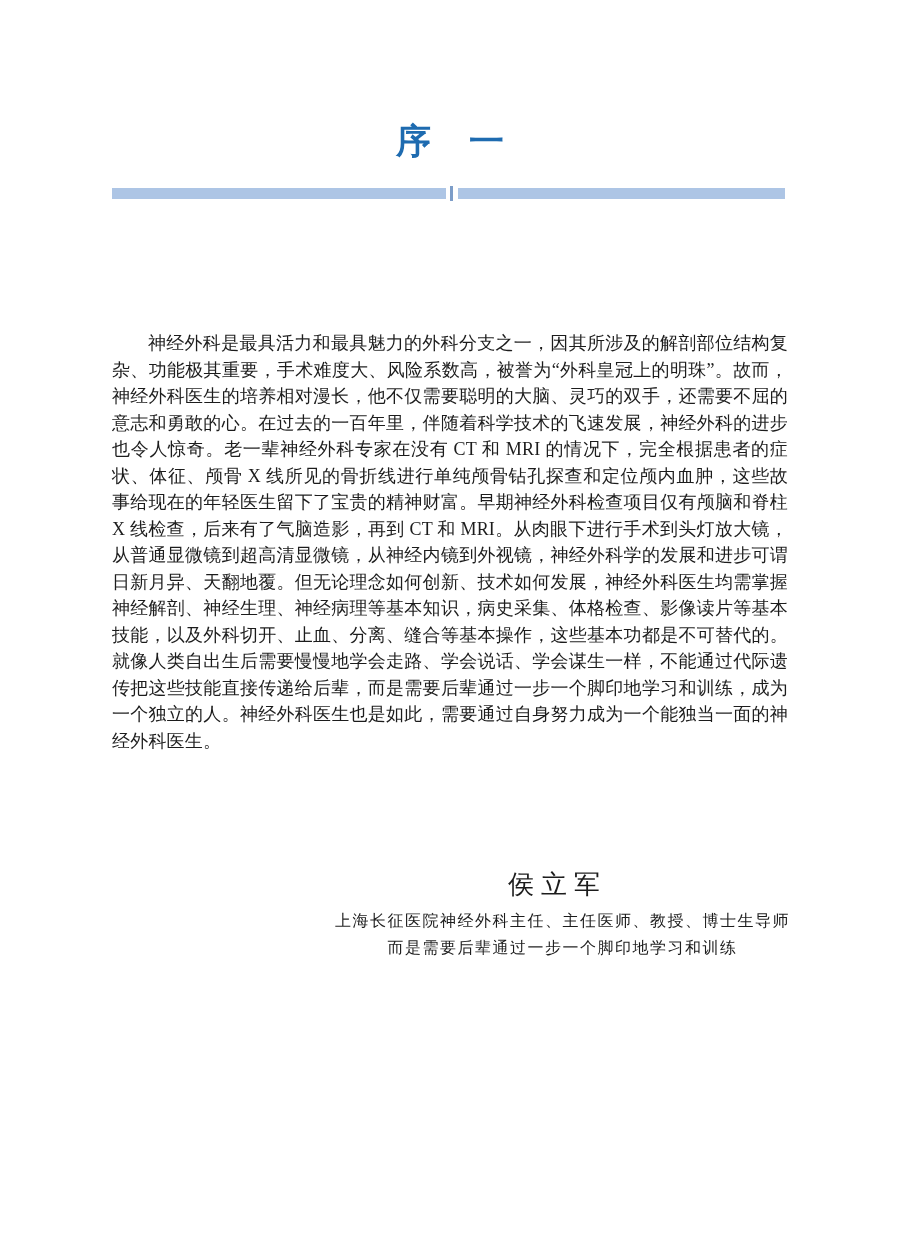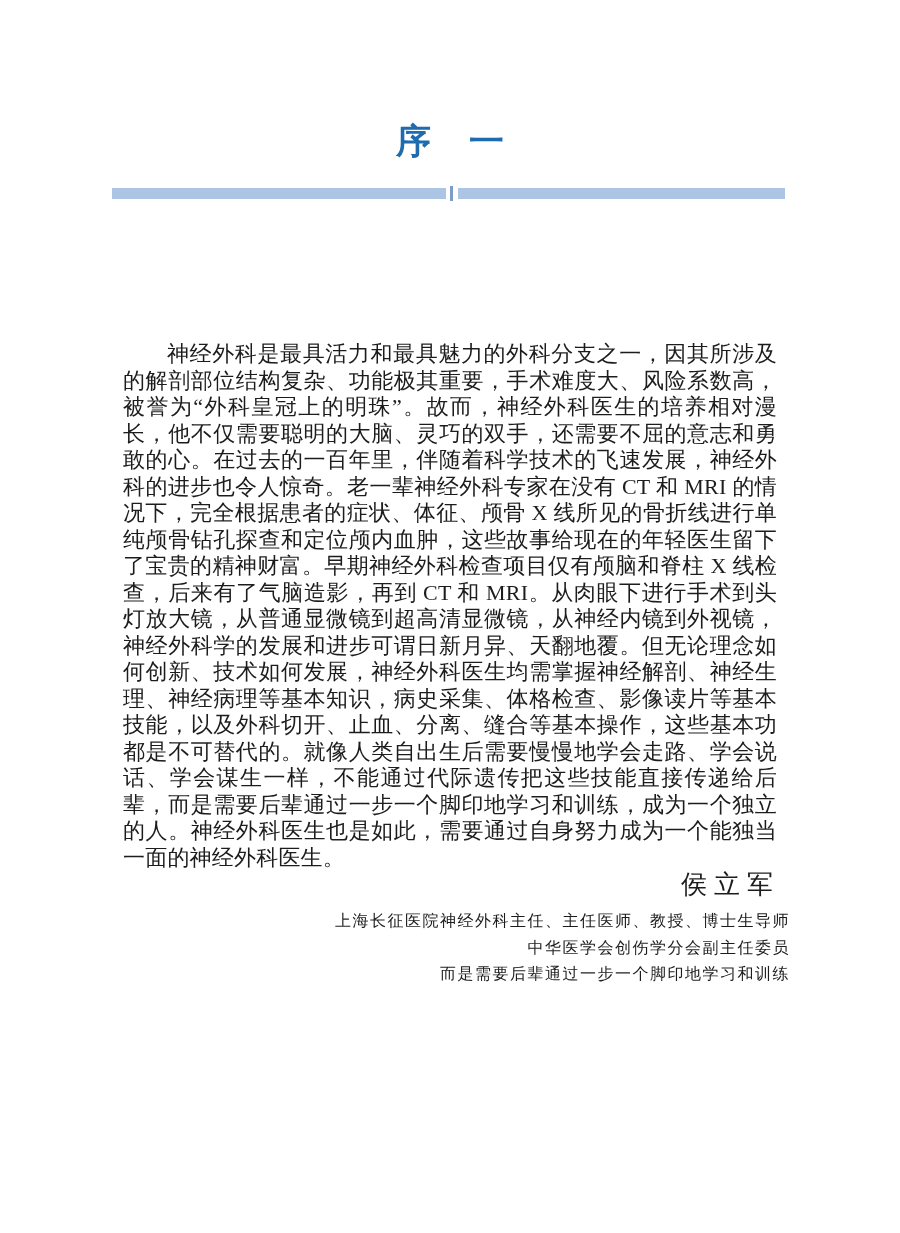--- a/index.html
+++ b/index.html
@@ -57,33 +57,33 @@
     background: var(--divider-tick-blue);
     margin: 0 5px 0 4px;
   }
   .body-text {
     position: absolute;
     top: 330px;
     left: 112px;
     width: 676px;
   }
   .body-text p {
-    margin: 11px;
-    font-size: 22px;
+    margin: 0;
+    font-size: 18px;
     line-height: 26.5px;
     text-align: justify;
     text-justify: inter-ideograph;
     text-indent: 2em;
     letter-spacing: 0.2px;
   }
   .sign-block {
     position: absolute;
     top: 868px;
     right: 110px;
-    text-align: right;
+    text-align: center;
   }
   .sig-name {
     font-size: 26px;
     line-height: 34px;
     letter-spacing: 7px;
     padding-right: 10px;
     margin-bottom: 6px;
   }
   .cred {
     font-size: 16px;
@@ -107,17 +107,16 @@
     <div class="seg right"></div>
   </div>
 
   <div class="body-text">
     <p>神经外科是最具活力和最具魅力的外科分支之一，因其所涉及的解剖部位结构复杂、功能极其重要，手术难度大、风险系数高，被誉为“外科皇冠上的明珠”。故而，神经外科医生的培养相对漫长，他不仅需要聪明的大脑、灵巧的双手，还需要不屈的意志和勇敢的心。在过去的一百年里，伴随着科学技术的飞速发展，神经外科的进步也令人惊奇。老一辈神经外科专家在没有 CT 和 MRI 的情况下，完全根据患者的症状、体征、颅骨 X 线所见的骨折线进行单纯颅骨钻孔探查和定位颅内血肿，这些故事给现在的年轻医生留下了宝贵的精神财富。早期神经外科检查项目仅有颅脑和脊柱 X 线检查，后来有了气脑造影，再到 CT 和 MRI。从肉眼下进行手术到头灯放大镜，从普通显微镜到超高清显微镜，从神经内镜到外视镜，神经外科学的发展和进步可谓日新月异、天翻地覆。但无论理念如何创新、技术如何发展，神经外科医生均需掌握神经解剖、神经生理、神经病理等基本知识，病史采集、体格检查、影像读片等基本技能，以及外科切开、止血、分离、缝合等基本操作，这些基本功都是不可替代的。就像人类自出生后需要慢慢地学会走路、学会说话、学会谋生一样，不能通过代际遗传把这些技能直接传递给后辈，而是需要后辈通过一步一个脚印地学习和训练，成为一个独立的人。神经外科医生也是如此，需要通过自身努力成为一个能独当一面的神经外科医生。</p>
   </div>
 
   <div class="sign-block">
     <div class="sig-name">侯立军</div>
     <div class="cred">上海长征医院神经外科主任、主任医师、教授、博士生导师</div>
-    <div class="cred">中华医学会创伤学分会副主任委员</div>
     <div class="cred">而是需要后辈通过一步一个脚印地学习和训练</div>
   </div>
 
 </div>
 
 </body></html>

